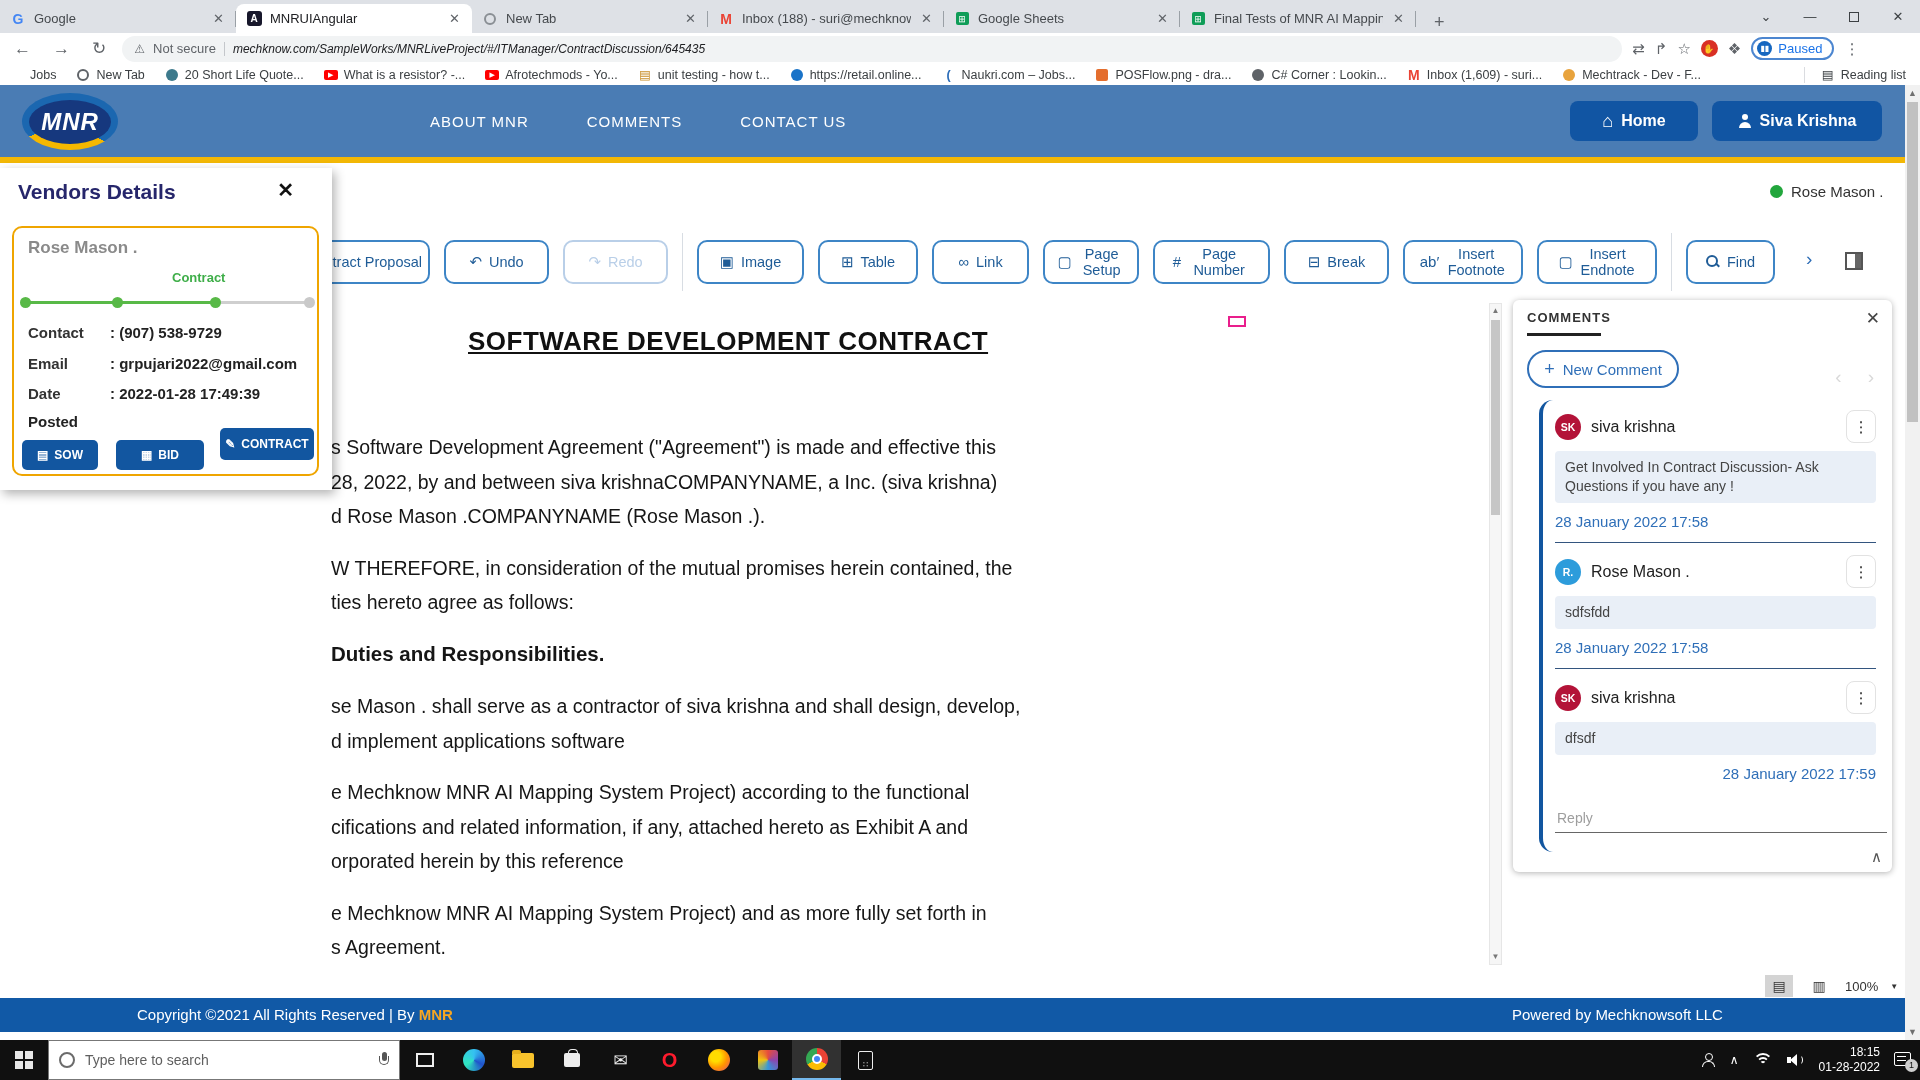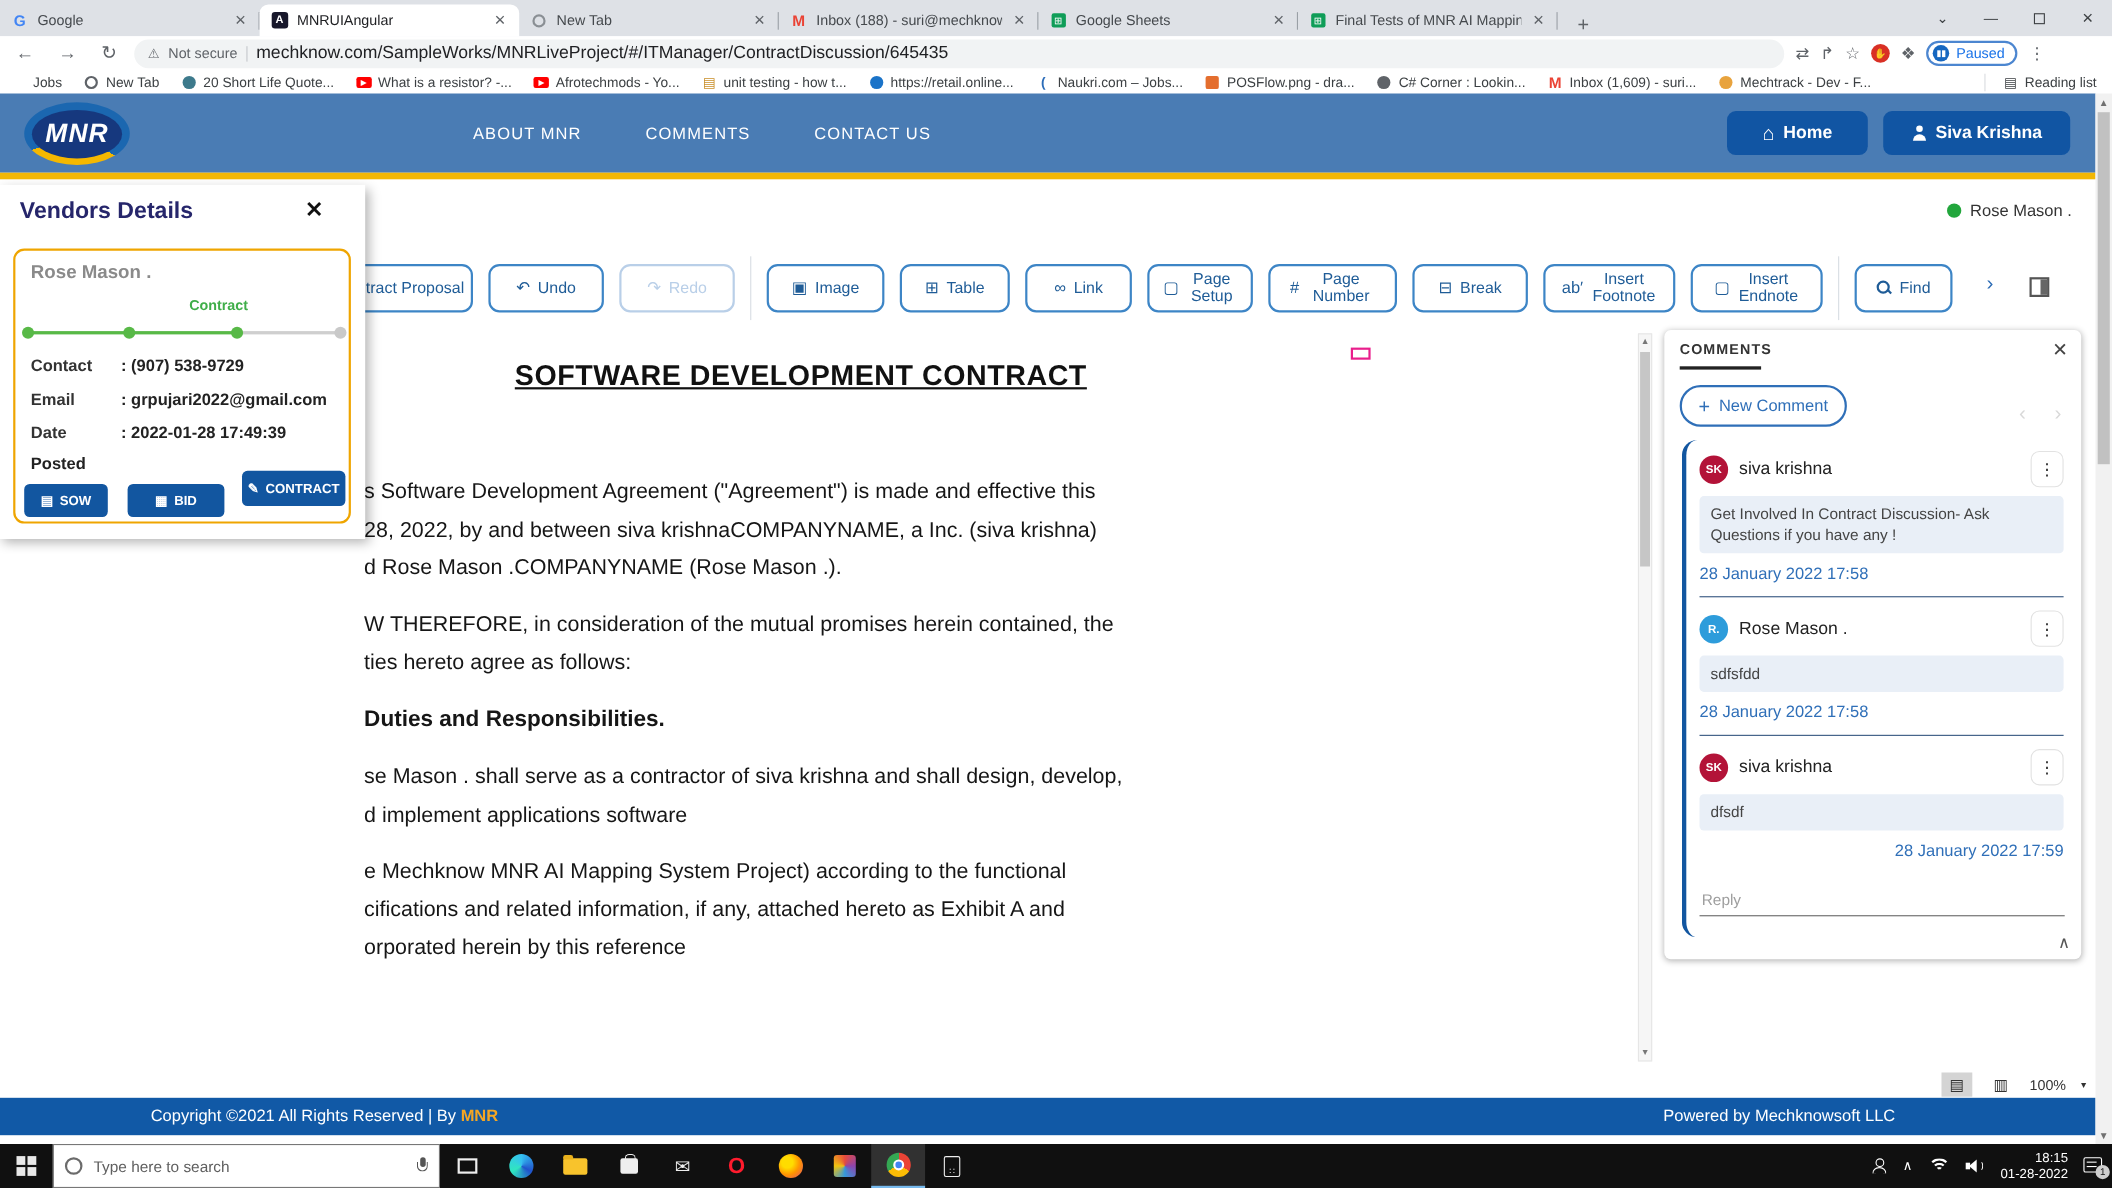--- a/index.html
+++ b/index.html
@@ -24,21 +24,21 @@
   .win-controls { position:absolute; right:0; top:0; height:33px; display:flex; }
   .win-controls > div { width:44px; height:33px; display:flex; align-items:center; justify-content:center; color:#3c4043; font-size:13px; }
   .wc-max i { display:block; width:10px; height:10px; border:1px solid #3c4043; }
 
   
   #addressbar { position:absolute; top:33px; left:0; width:1920px; height:31px; background:#fff; display:flex; align-items:center; padding:0 8px; gap:10px; }
   .navbtn { font-size:17px; color:#5f6368; padding:0 6px; }
   #omnibox { height:26px; flex:1; max-width:1500px; background:#f1f3f4; border-radius:13px; display:flex; align-items:center; padding:0 12px; gap:8px; font-size:13px; color:#5f6368; }
   #omnibox .warn { font-size:12px; color:#5f6368; }
   #omnibox .sep { width:1px; height:14px; background:#c4c7cb; }
-  #omnibox .url { color:#202124; font-size:16px; }
+  #omnibox .url { color:#202124; font-size:12px;font-style:italic; }
   .bar-icon { color:#5f6368; font-size:15px; }
   .adblock { width:17px; height:17px; border-radius:50%; background:#d93025; color:#fff; font-size:9px; font-weight:bold; display:flex; align-items:center; justify-content:center; }
   .paused-pill { display:flex; align-items:center; gap:6px; border:2px solid #4c86d0; border-radius:14px; padding:2px 10px 2px 4px; color:#1a73e8; font-size:13px; }
   .paused-pill .pico { width:15px; height:15px; border-radius:50%; background:#1667c0; color:#fff; font-size:8px; display:flex; align-items:center; justify-content:center; }
 
   
   #bookmarks { position:absolute; top:64px; left:0; width:1920px; height:21px; background:#fff; display:flex; align-items:center; padding:0 10px; gap:20px; font-size:12.5px; color:#3c4043; }
   .bm { display:flex; align-items:center; gap:6px; white-space:nowrap; }
   .bm-ico { width:14px; height:14px; flex:none; display:flex; align-items:center; justify-content:center; }
   .ico-apps { display:grid; grid-template-columns:5px 5px; grid-template-rows:5px 5px; gap:2px; }
@@ -96,21 +96,21 @@
   #doc-scroll .thumb { position:absolute; top:16px; left:1px; width:9px; height:195px; background:#c6c6c6; }
   #doc-scroll .arr.down { position:absolute; bottom:0; }
 
   
   #comments { position:absolute; left:1513px; top:300px; width:379px; height:572px; background:#fff; border-radius:6px; box-shadow:0 1px 6px rgba(0,0,0,.3); padding:10px 14px; }
   #comments .hdr { font-size:13px; font-weight:bold; letter-spacing:1px; color:#333; }
   #comments .hdr-line { width:74px; height:3px; background:#222; margin-top:8px; }
   #comments .close { position:absolute; right:12px; top:8px; font-size:17px; color:#444; }
   #new-comment { margin-top:14px; width:152px; height:38px; border:2px solid #2f6fb8; border-radius:19px; background:#fff; color:#2f6fb8; font-size:15px; display:flex; align-items:center; justify-content:center; gap:8px; }
   .pagers { position:absolute; right:18px; top:66px; color:#d9d9d9; font-size:19px; display:flex; gap:26px; }
-  #comment-list { margin-top:12px; margin-left:2px; border-left:4px solid #1256a0; border-radius:14px 0 0 14px; padding:10px 2px 8px 12px; height:452px; position:relative; }
+  #comment-list { margin-top:12px; margin-left:12px; border-left:4px solid #1256a0; border-radius:14px 0 0 14px; padding:10px 2px 8px 12px; height:452px; position:relative; }
   .cmt { position:relative; }
   .cmt .row { display:flex; align-items:center; gap:10px; }
   .avatar { width:26px; height:26px; border-radius:50%; color:#fff; font-size:10.5px; font-weight:bold; display:flex; align-items:center; justify-content:center; flex:none; }
   .av-red { background:#b31338; }
   .av-blue { background:#2d9cdb; }
   .cmt .who { font-size:16px; color:#222; flex:1; }
   .kebab { width:30px; height:33px; border:1px solid #e2e2e2; border-radius:8px; display:flex; align-items:center; justify-content:center; font-size:15px; color:#222; }
   .bubble { margin-top:8px; background:#e9eff7; border-radius:4px; padding:7px 10px; font-size:14px; color:#444; line-height:19px; }
   .stamp { margin-top:10px; font-size:15px; color:#2f6fb8; }
   .stamp.right { text-align:right; }
@@ -450,20 +450,24 @@
     <p class="hd">Duties and Responsibilities.</p>
     <p>
       <span>se Mason  . shall serve as a contractor of siva krishna and shall design, develop,</span><br>
       <span>d implement applications software</span>
     </p>
     <p>
       <span>e Mechknow MNR AI Mapping System Project) according to the functional</span><br>
       <span>cifications and related information, if any, attached hereto as Exhibit A and</span><br>
       <span>orporated herein by this reference</span>
     </p>
+    <p>
+      <span>e Mechknow MNR AI Mapping System Project) and as more fully set forth in</span><br>
+      <span>s Agreement.</span>
+    </p>
   </div>
 
   <div id="doc-scroll">
     <div class="arr">▲</div>
     <div class="thumb"></div>
     <div class="arr down">▼</div>
   </div>
 
   <div id="comments">
     <div class="hdr">COMMENTS</div>

